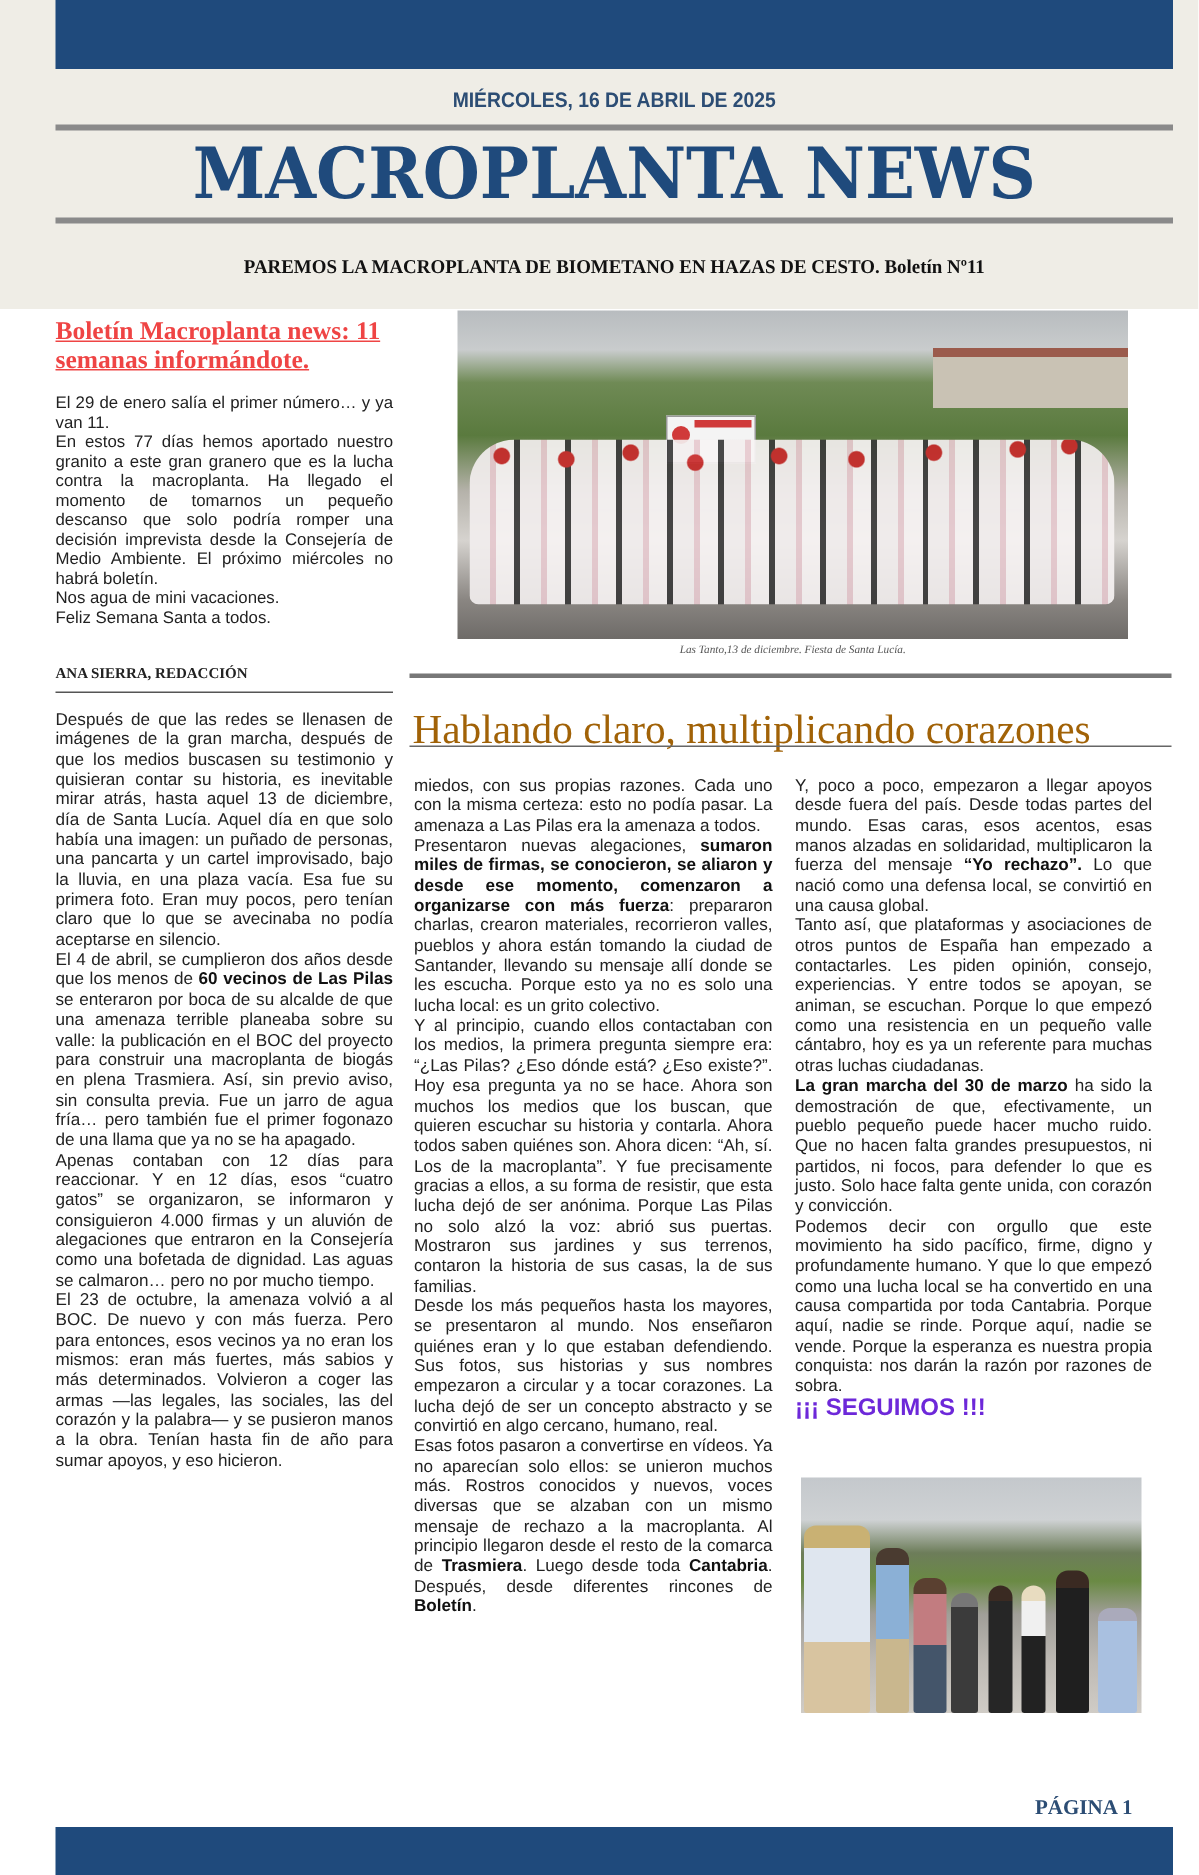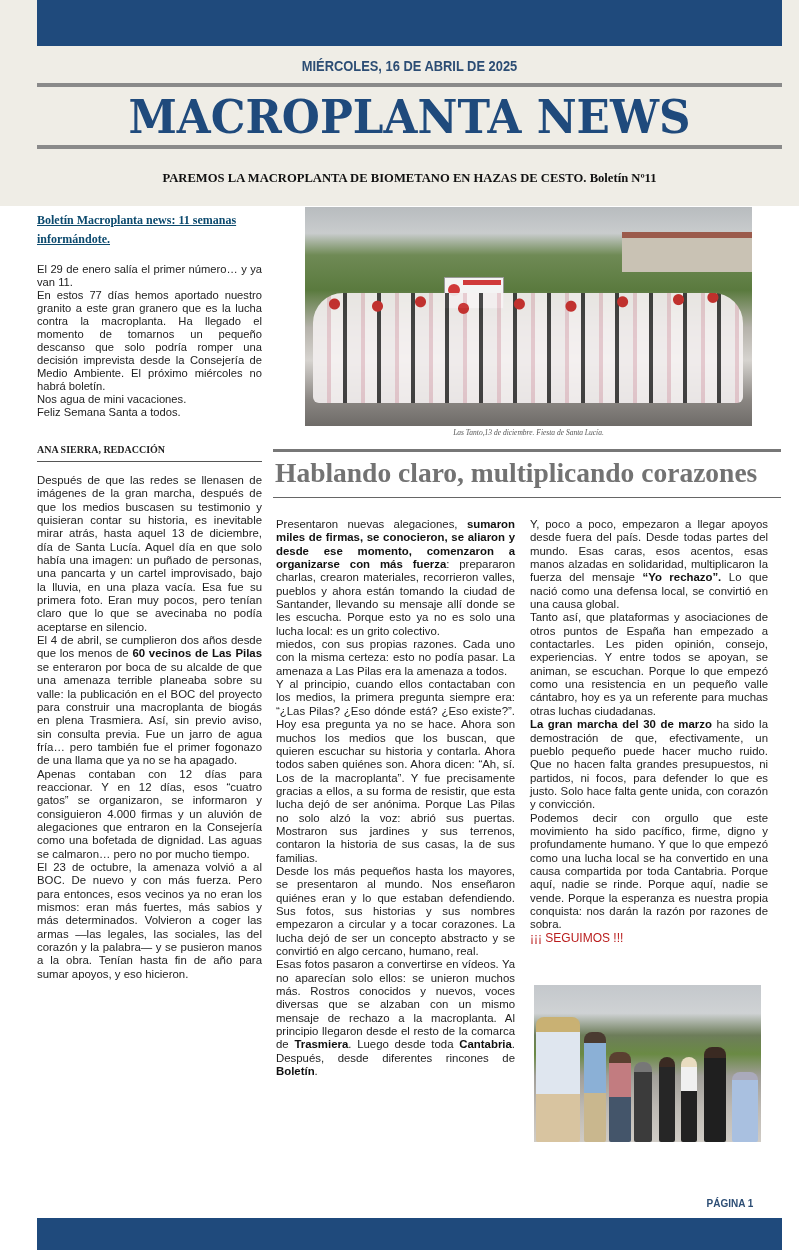--- a/index.html
+++ b/index.html
@@ -11,21 +11,21 @@
   .date-line { position: absolute; left: 37px; top: 58px; width: 745px; text-align: center;
     font-family: "Liberation Sans", sans-serif; font-weight: bold; font-size: 14px; color: #2c4d74; letter-spacing: 0px; transform: scaleX(0.92); }
   .rule-thick { position: absolute; left: 37px; width: 745px; height: 4px; background: #8a8a8a; }
   .title { position: absolute; left: 37px; top: 89px; width: 745px; text-align: center;
     font-family: "DejaVu Serif", serif; font-weight: bold; font-size: 47px; color: #1f4a7c; letter-spacing: 0px; line-height: 56px; transform: scaleX(0.93); }
   .subtitle { position: absolute; left: 37px; top: 170px; width: 745px; text-align: center;
     font-family: "Liberation Serif", serif; font-weight: bold; font-size: 13px; color: #111; transform: scaleX(0.97); }
 
   
   .intro { position: absolute; left: 37px; top: 211px; width: 225px; }
-  .intro h2 { font-family: "Liberation Serif", serif; font-weight: bold; font-size: 12px; line-height: 19px; text-decoration: underline; color: #0c4a6e; }
+  .intro h2 { font-family: "Liberation Serif", serif; font-weight: bold; font-size: 17px; line-height: 19px; text-decoration: underline; color: #ef4444; }
   .intro p { font-family: Liberation Sans, sans-serif; font-size: 11.2px; line-height: 13px; color: #222; text-align: justify; margin-top: 0; }
   .intro .p-first { margin-top: 14px; }
   .byline { position: absolute; left: 37px; top: 444px; width: 225px; font-family: "Liberation Serif", serif; font-weight: bold; font-size: 10px; color: #222; }
   .byline-rule { position: absolute; left: 37px; top: 461px; width: 225px; height: 1px; background: #555; }
 
   
   .photo-main { position: absolute; left: 305px; top: 207px; width: 447px; height: 219px; overflow: hidden;
     background: linear-gradient(180deg, #b8bcbf 0%, #c9cccd 12%, #6f8a55 22%, #5a7a3e 38%, #b5b2aa 55%, #d6d3cf 70%, #8a8682 88%, #6e6b68 100%); }
   .photo-main .crowd { position: absolute; left: 8px; top: 86px; width: 430px; height: 110px;
     background:
@@ -41,47 +41,47 @@
       repeating-linear-gradient(90deg, #f2eeee 0 14px, #e6c9cf 14px 18px, #f7f3f3 18px 30px, #3a3a3a 30px 34px);
     border-radius: 30px 30px 6px 6px; opacity: 0.92; }
   .photo-main .sign { position: absolute; left: 139px; top: 70px; width: 60px; height: 32px; background: #f4f4f4; border: 1px solid #999; }
   .photo-main .sign::before { content: ""; position: absolute; left: 3px; top: 6px; width: 12px; height: 12px; border-radius: 50%; background: #d03a3a; }
   .photo-main .sign::after { content: ""; position: absolute; left: 18px; top: 2px; width: 38px; height: 5px; background: #d03a3a; }
   .photo-main .house { position: absolute; right: 0; top: 25px; width: 130px; height: 40px; background: #c9c2b4; border-top: 6px solid #9b5b4c; }
   .caption { position: absolute; left: 305px; top: 428px; width: 447px; text-align: center;
     font-family: "Liberation Serif", serif; font-style: italic; font-size: 7.5px; color: #555; }
 
   .rule-grey { position: absolute; left: 273px; top: 449px; width: 508px; height: 3px; background: #777; }
-  .headline { position: absolute; left: 275px; top: 455px; width: 506px;
-    font-family: "Liberation Serif", serif; font-weight: bold; font-size: 27.5px; line-height: 36px; color: #737373; white-space: nowrap; }
+  .headline { position: absolute; left: 275px; top: 468px; width: 506px;
+    font-family: "Liberation Serif", serif; font-weight: normal; font-size: 27.5px; line-height: 36px; color: #a16207; white-space: nowrap; }
   .rule-thin { position: absolute; left: 273px; top: 497px; width: 508px; height: 1px; background: #666; }
 
   
   .col { position: absolute; font-family: "Liberation Sans", sans-serif; font-size: 11.4px; line-height: 13.35px; color: #222; text-align: justify; }
   .col p { margin: 0; }
   .col b { color: #111; }
   .col-1 { left: 37px; top: 474px; width: 225px; }
   .col-2 { left: 276px; top: 518px; width: 239px; }
   .col-3 { left: 530px; top: 518px; width: 238px; }
-  .seguimos { font-weight: normal; font-size: 12px; color: #b91c1c; }
+  .seguimos { font-weight: bold; font-size: 16px; color: #6d28d9; }
 
   .photo-second { position: absolute; left: 534px; top: 985px; width: 227px; height: 157px; overflow: hidden;
     background: linear-gradient(180deg, #c4c8cc 0%, #cfd2d4 18%, #6d7d5a 32%, #6a8a44 44%, #a09e98 58%, #bdb9b3 78%, #d0ccc6 100%); }
   .photo-second .p { position: absolute; bottom: 0; border-radius: 8px 8px 2px 2px; }
   .photo-second .p1 { left: 2px; width: 44px; height: 125px; background: linear-gradient(180deg, #c9b173 0 12%, #dfe6ef 12% 62%, #d8c4a0 62%); }
   .photo-second .p2 { left: 50px; width: 22px; height: 110px; background: linear-gradient(180deg, #4a3b30 0 10%, #8bb0d6 10% 55%, #c9b78e 55%); }
   .photo-second .p3 { left: 75px; width: 22px; height: 90px; background: linear-gradient(180deg, #5a4030 0 12%, #c27c80 12% 50%, #44556a 50%); }
   .photo-second .p4 { left: 100px; width: 18px; height: 80px; background: linear-gradient(180deg, #777 0 12%, #3b3b3b 12%); }
   .photo-second .p5 { left: 125px; width: 16px; height: 85px; background: linear-gradient(180deg, #3a2a22 0 12%, #262626 12%); }
   .photo-second .p6 { left: 147px; width: 16px; height: 85px; background: linear-gradient(180deg, #e8dcc0 0 12%, #f0f0f0 12% 40%, #222 40%); }
   .photo-second .p7 { left: 170px; width: 22px; height: 95px; background: linear-gradient(180deg, #3a2a22 0 12%, #1f1f1f 12%); }
   .photo-second .p8 { left: 198px; width: 26px; height: 70px; background: linear-gradient(180deg, #aab 0 12%, #a9c0e0 12%); }
 
-  .page-num { position: absolute; left: 690px; top: 1198px; width: 80px; text-align: center;
-    font-family: Liberation Sans, sans-serif; font-weight: bold; font-size: 10px; color: #2c4d74; }
+  .page-num { position: absolute; left: 690px; top: 1198px; width: 80px; text-align: left;
+    font-family: Liberation Serif, serif; font-weight: bold; font-size: 14px; color: #2c4d74; }
   .bottom-bar { position: absolute; left: 37px; top: 1218px; width: 745px; height: 32px; background: #1f4a7c; }
 </style>
 </head>
 <body>
 
 <div class="masthead-bg"></div>
 <div class="top-bar"></div>
 <div class="date-line">MIÉRCOLES, 16 DE ABRIL DE 2025</div>
 <div class="rule-thick" style="top:83px"></div>
 <div class="title">MACROPLANTA NEWS</div>
@@ -109,22 +109,22 @@
 <h1 class="headline">Hablando claro, multiplicando corazones</h1>
 <div class="rule-thin"></div>
 
 <div class="col col-1">
     <p>Después de que las redes se llenasen de imágenes de la gran marcha, después de que los medios buscasen su testimonio y quisieran contar su historia, es inevitable mirar atrás, hasta aquel 13 de diciembre, día de Santa Lucía. Aquel día en que solo había una imagen: un puñado de personas, una pancarta y un cartel improvisado, bajo la lluvia, en una plaza vacía. Esa fue su primera foto. Eran muy pocos, pero tenían claro que lo que se avecinaba no podía aceptarse en silencio.</p>
     <p>El 4 de abril, se cumplieron dos años desde que los menos de <b>60 vecinos de Las Pilas</b> se enteraron por boca de su alcalde de que una amenaza terrible planeaba sobre su valle: la publicación en el BOC del proyecto para construir una macroplanta de biogás en plena Trasmiera. Así, sin previo aviso, sin consulta previa. Fue un jarro de agua fría… pero también fue el primer fogonazo de una llama que ya no se ha apagado.</p>
     <p>Apenas contaban con 12 días para reaccionar. Y en 12 días, esos “cuatro gatos” se organizaron, se informaron y consiguieron 4.000 firmas y un aluvión de alegaciones que entraron en la Consejería como una bofetada de dignidad. Las aguas se calmaron… pero no por mucho tiempo.</p>
     <p>El 23 de octubre, la amenaza volvió a al BOC. De nuevo y con más fuerza. Pero para entonces, esos vecinos ya no eran los mismos: eran más fuertes, más sabios y más determinados. Volvieron a coger las armas —las legales, las sociales, las del corazón y la palabra— y se pusieron manos a la obra. Tenían hasta fin de año para sumar apoyos, y eso hicieron.</p>
   </div>
 <div class="col col-2">
+    <p>miedos, con sus propias razones. Cada uno con la misma certeza: esto no podía pasar. La amenaza a Las Pilas era la amenaza a todos.</p>
     <p>Presentaron nuevas alegaciones, <b>sumaron miles de firmas, se conocieron, se aliaron y desde ese momento, comenzaron a organizarse con más fuerza</b>: prepararon charlas, crearon materiales, recorrieron valles, pueblos y ahora están tomando la ciudad de Santander, llevando su mensaje allí donde se les escucha. Porque esto ya no es solo una lucha local: es un grito colectivo.</p>
-    <p>miedos, con sus propias razones. Cada uno con la misma certeza: esto no podía pasar. La amenaza a Las Pilas era la amenaza a todos.</p>
     <p>Y al principio, cuando ellos contactaban con los medios, la primera pregunta siempre era: “¿Las Pilas? ¿Eso dónde está? ¿Eso existe?”. Hoy esa pregunta ya no se hace. Ahora son muchos los medios que los buscan, que quieren escuchar su historia y contarla. Ahora todos saben quiénes son. Ahora dicen: “Ah, sí. Los de la macroplanta”. Y fue precisamente gracias a ellos, a su forma de resistir, que esta lucha dejó de ser anónima. Porque Las Pilas no solo alzó la voz: abrió sus puertas. Mostraron sus jardines y sus terrenos, contaron la historia de sus casas, la de sus familias.</p>
     <p>Desde los más pequeños hasta los mayores, se presentaron al mundo. Nos enseñaron quiénes eran y lo que estaban defendiendo. Sus fotos, sus historias y sus nombres empezaron a circular y a tocar corazones. La lucha dejó de ser un concepto abstracto y se convirtió en algo cercano, humano, real.</p>
     <p>Esas fotos pasaron a convertirse en vídeos. Ya no aparecían solo ellos: se unieron muchos más. Rostros conocidos y nuevos, voces diversas que se alzaban con un mismo mensaje de rechazo a la macroplanta. Al principio llegaron desde el resto de la comarca de <b>Trasmiera</b>. Luego desde toda <b>Cantabria</b>. Después, desde diferentes rincones de <b>Boletín</b>.</p>
   </div>
 <div class="col col-3">
 <p>Y, poco a poco, empezaron a llegar apoyos desde fuera del país. Desde todas partes del mundo. Esas caras, esos acentos, esas manos alzadas en solidaridad, multiplicaron la fuerza del mensaje <b>“Yo rechazo”.</b> Lo que nació como una defensa local, se convirtió en una causa global.</p>
     <p>Tanto así, que plataformas y asociaciones de otros puntos de España han empezado a contactarles. Les piden opinión, consejo, experiencias. Y entre todos se apoyan, se animan, se escuchan. Porque lo que empezó como una resistencia en un pequeño valle cántabro, hoy es ya un referente para muchas otras luchas ciudadanas.</p>
     <p><b>La gran marcha del 30 de marzo</b> ha sido la demostración de que, efectivamente, un pueblo pequeño puede hacer mucho ruido. Que no hacen falta grandes presupuestos, ni partidos, ni focos, para defender lo que es justo. Solo hace falta gente unida, con corazón y convicción.</p>
     <p>Podemos decir con orgullo que este movimiento ha sido pacífico, firme, digno y profundamente humano. Y que lo que empezó como una lucha local se ha convertido en una causa compartida por toda Cantabria. Porque aquí, nadie se rinde. Porque aquí, nadie se vende. Porque la esperanza es nuestra propia conquista: nos darán la razón por razones de sobra.</p>
     <p class="seguimos">¡¡¡ SEGUIMOS !!!</p>

